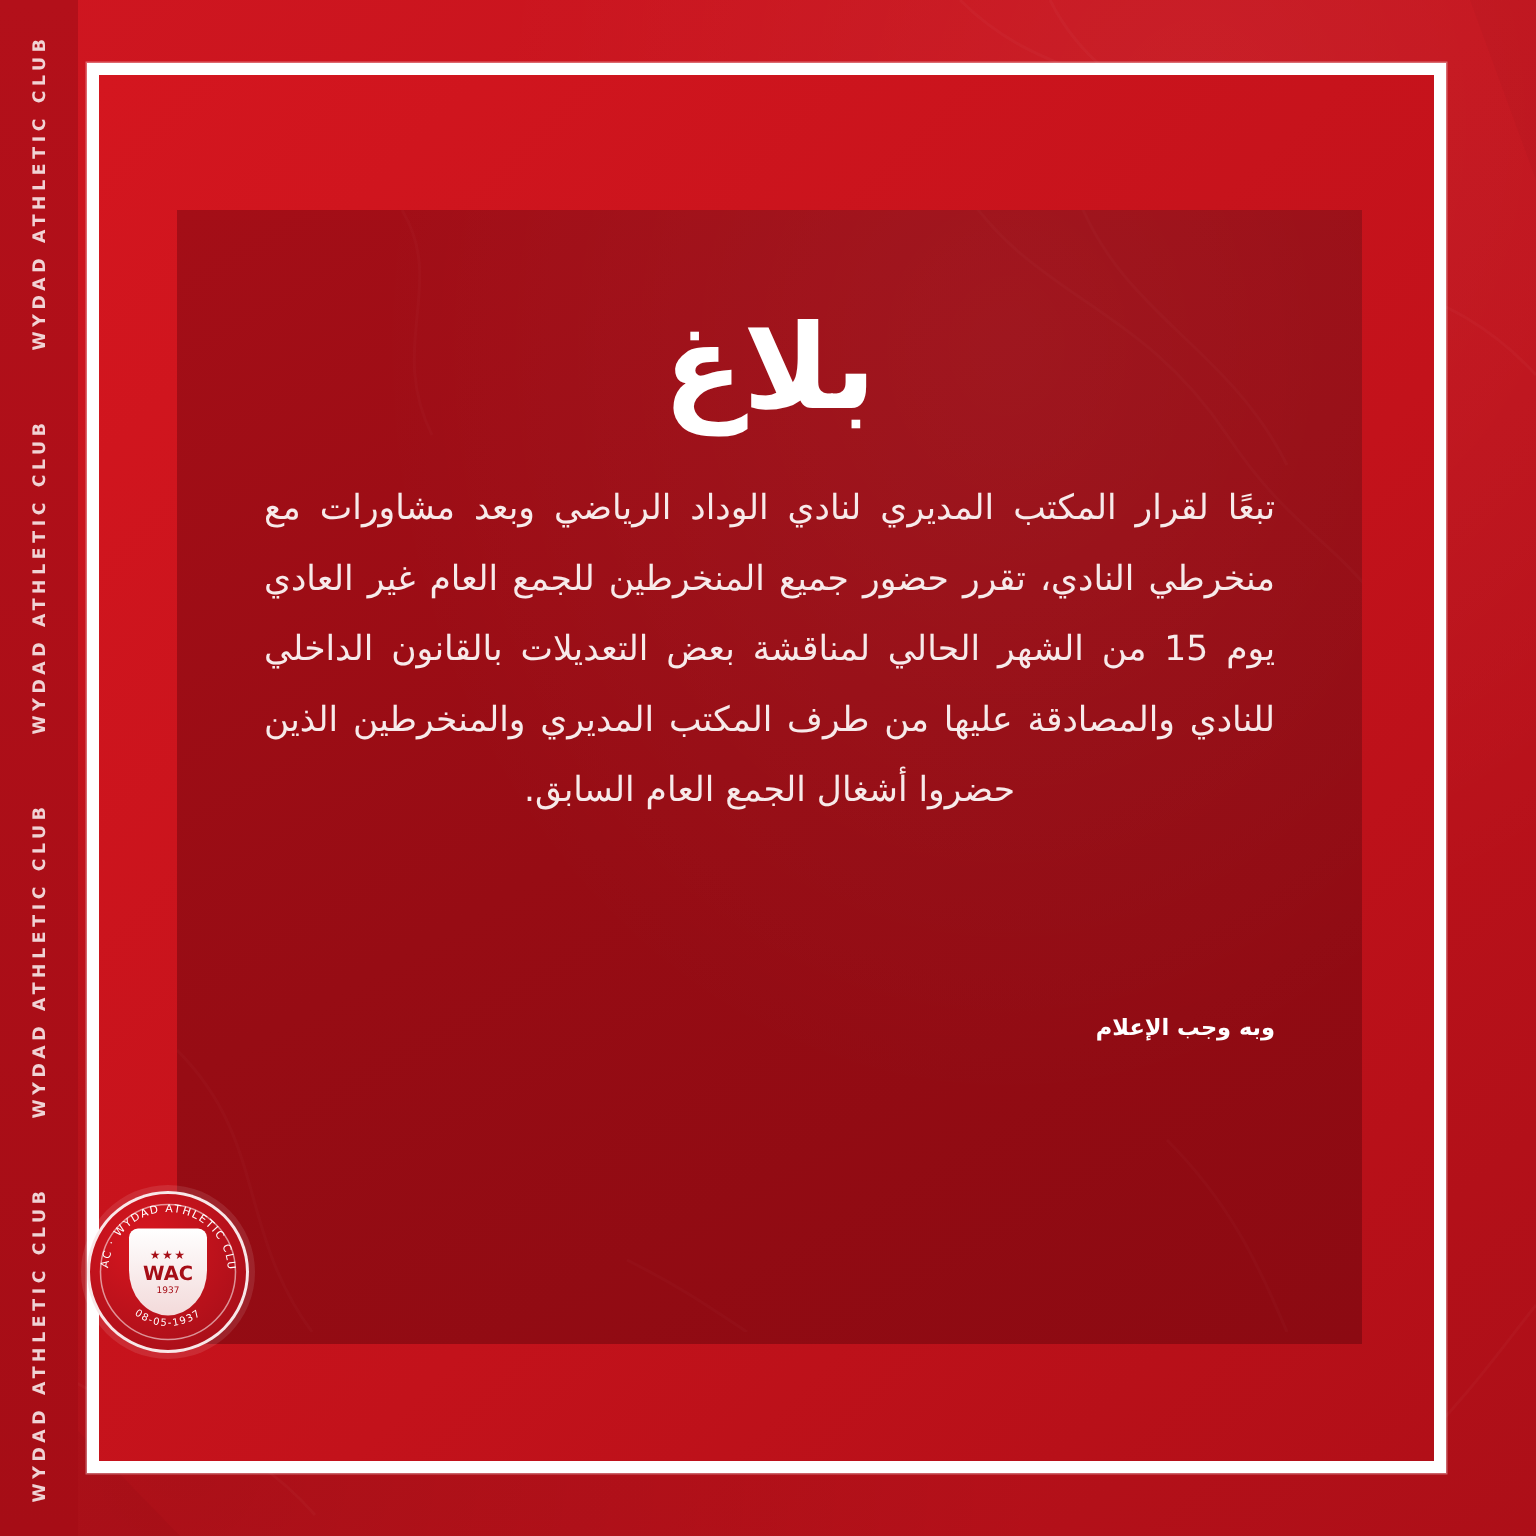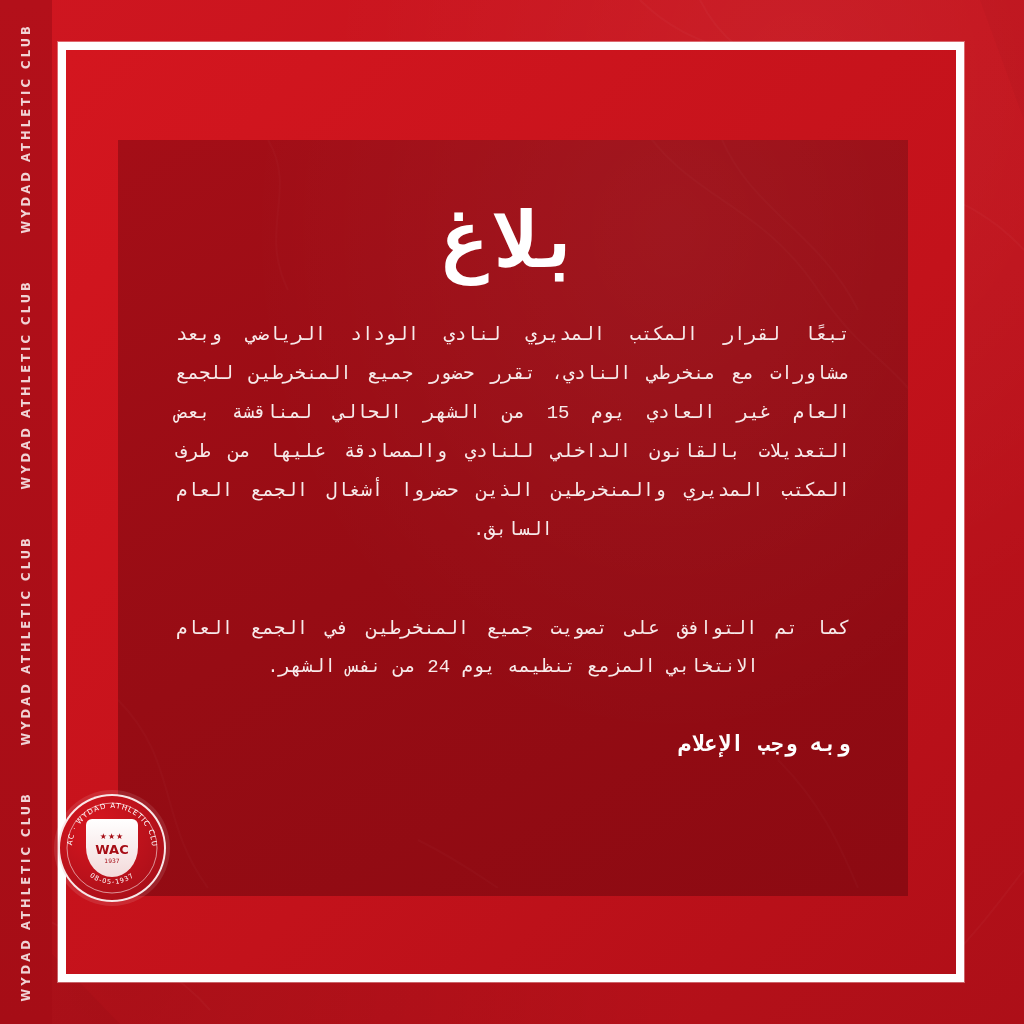--- a/index.html
+++ b/index.html
@@ -76,21 +76,20 @@
   .card {
     position: absolute;
     left: 118px;
     top: 140px;
     width: 790px;
     height: 756px;
     background:
       radial-gradient(ellipse at 70% 12%, rgba(255,255,255,0.045) 0%, rgba(255,255,255,0) 55%),
       linear-gradient(150deg, #a40e17 0%, #970c14 48%, #8c0a12 100%);
     overflow: hidden;
-    font-family: Liberation Mono, monospace;
   }
   .card-texture {
     position: absolute;
     inset: 0;
     opacity: .55;
     pointer-events: none;
   }
 
   .card-content {
     position: relative;
@@ -105,35 +104,35 @@
     color: #ffffff;
     font-size: 78px;
     line-height: 1.05;
     font-weight: 700;
     margin: 14px 0 28px 0;
     letter-spacing: 0px;
   }
 
   .body-text p {
     color: #f7eaea;
-    font-size: 19px;
+    font-size: 23px;
     line-height: 2.05;
     margin: 0 0 26px 0;
     text-align: justify;
     text-align-last: center;
     font-weight: 500;
     letter-spacing: .2px;
   }
   .body-text p.tight { margin-bottom: 0; }
   .gap { height: 34px; }
 
   .signoff {
-    margin-top: 44px;
+    margin-top: 64px;
     color: #ffffff;
-    font-size: 22px;
+    font-size: 15px;
     font-weight: 600;
     text-align: right;
     padding-left: 2px;
   }
 
   
   .crest {
     position: absolute;
     left: 58px;
     top: 794px;
@@ -226,21 +225,20 @@
         <path d="M300 700 C340 720 360 735 380 748"></path>
       </g>
     </svg>
 
     <div class="card-content">
       <h1 class="headline">بلاغ</h1>
 
       <div class="body-text">
         <p>تبعًا لقرار المكتب المديري لنادي الوداد الرياضي وبعد مشاورات مع منخرطي النادي، تقرر حضور جميع المنخرطين للجمع العام غير العادي يوم 15 من الشهر الحالي لمناقشة بعض التعديلات بالقانون الداخلي للنادي والمصادقة عليها من طرف المكتب المديري والمنخرطين الذين حضروا أشغال الجمع العام السابق.</p>
         <div class="gap"></div>
-        <p class="tight">كما تم التوافق على تصويت جميع المنخرطين في الجمع العام الانتخابي المزمع تنظيمه يوم 24 من نفس الشهر.</p>
       </div>
 
       <div class="signoff">وبه وجب الإعلام</div>
     </div>
   </div>
 
   <div class="crest">
     <svg class="ring-text" viewBox="0 0 104 104">
       <defs>
         <path id="ringTop" d="M 12,52 a 40,40 0 1,1 80,0"></path>

